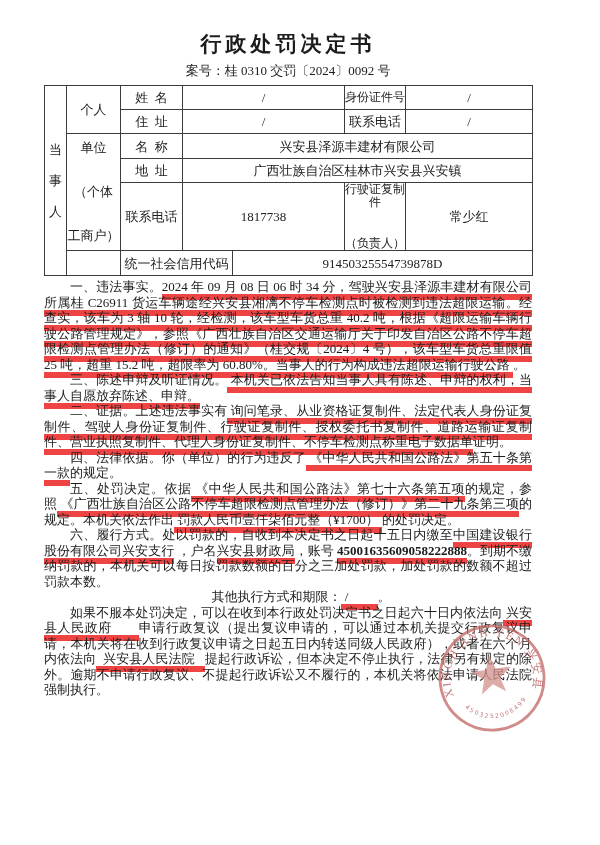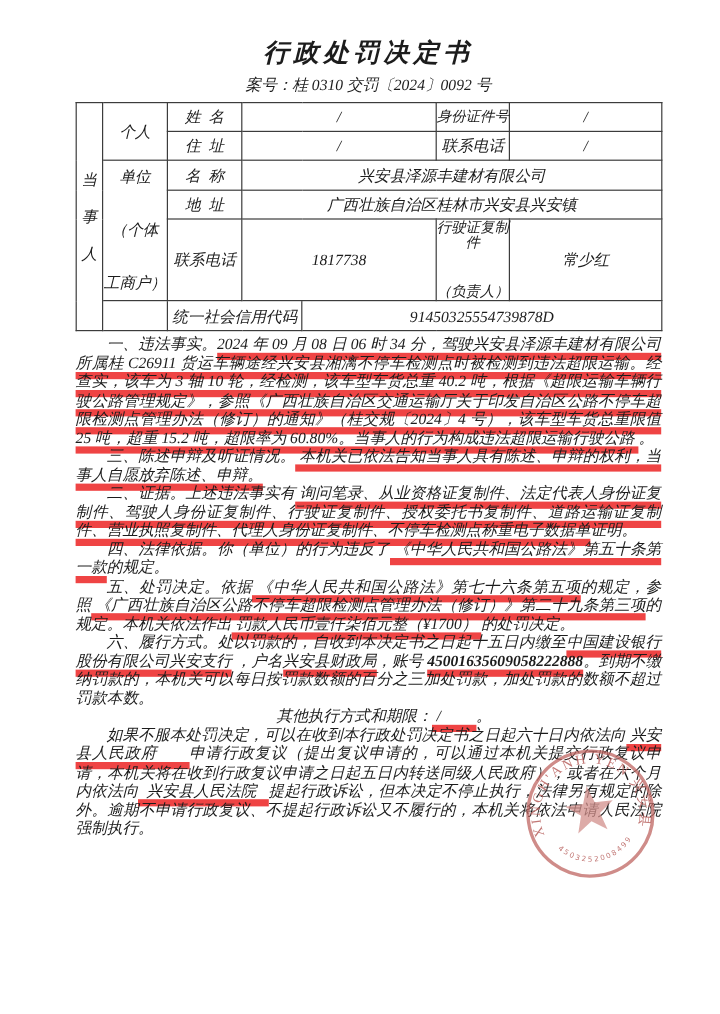--- a/index.html
+++ b/index.html
@@ -1,21 +1,21 @@
 <!DOCTYPE html>
 <html lang="zh"><head>
 <meta charset="utf-8">
 <style>
   html,body { margin:0; padding:0; background:#ffffff; }
   .page {
     position:relative; width:600px; height:845px; background:#ffffff;
     font-family:"Liberation Serif","DejaVu Serif",serif; color:#1c1c1c;
     overflow:hidden;
   }
-  .content { position:absolute; left:63px; top:0; width:488px;font-style:italic; }
+  .content { position:absolute; left:44px; top:0; width:488px; }
   .doc-title {
     margin:30px 0 4px 0; text-align:center; font-size:21px; font-weight:bold;
     letter-spacing:4px; line-height:28px;
   }
   .case-no { text-align:center; font-size:13px; line-height:18px; margin-bottom:5px; }
   table.party { border-collapse:collapse; table-layout:fixed; width:488px; font-size:13px; }
   table.party td { border:1px solid #3c3c3c; padding:0; text-align:center; vertical-align:middle; line-height:15px; }
   tr.r1 { height:24px; } tr.r2 { height:24px; } tr.r3 { height:25px; }
   tr.r4 { height:24px; } tr.r5 { height:26px; } tr.r6 { height:25px; }
   td.vparty { }

